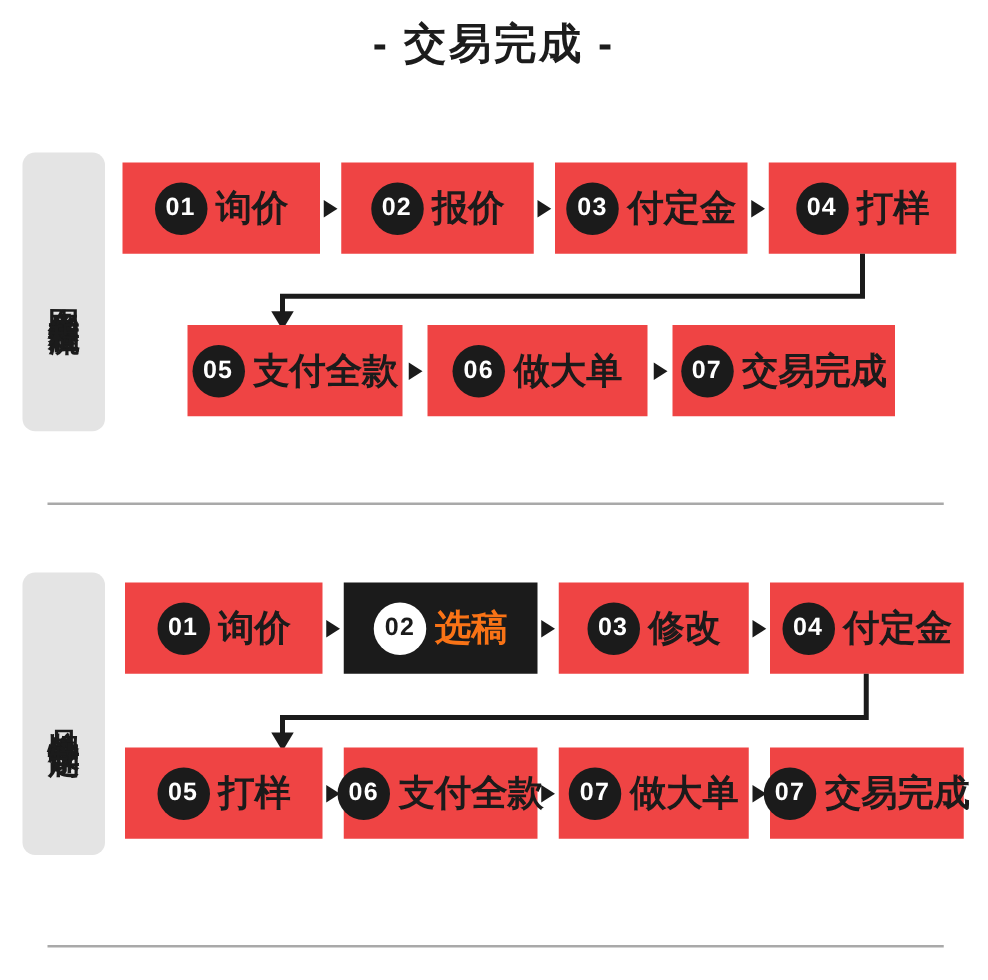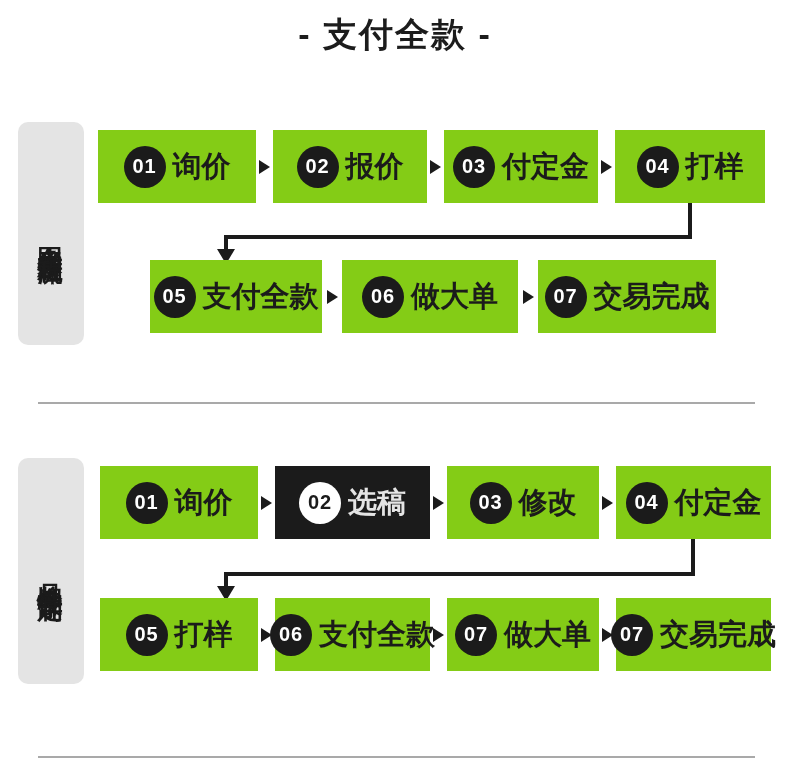--- a/index.html
+++ b/index.html
@@ -27,54 +27,54 @@
     position:absolute; left:18px; width:66px;
     background:#e4e4e4; border-radius:10px;
     display:flex; align-items:center; justify-content:center;
     writing-mode:vertical-rl; text-orientation:upright;
     font-size:25px; font-weight:bold; letter-spacing:2px; color:#1b1b1b;
   }
 
   .row { position:absolute; display:flex; align-items:center; height:73px; }
 
   .step {
-    height:73px; background:#84cc16; flex:0 0 auto;
+    height:73px; background:#ef4444; flex:0 0 auto;
     display:flex; align-items:center; justify-content:center; gap:7px;
   }
   .badge {
     width:42px; height:42px; border-radius:50%;
     background:#1b1b1b; color:#ffffff; flex:0 0 auto;
     display:flex; align-items:center; justify-content:center;
     font-size:20px; font-weight:bold; letter-spacing:1px;
   }
   .lbl { font-size:29px; font-weight:bold; color:#1b1b1b; white-space:nowrap; }
 
   .step.hl { background:#1b1b1b; }
   .step.hl .badge { background:#ffffff; color:#1b1b1b; }
-  .step.hl .lbl { color:#e5e5e5; }
+  .step.hl .lbl { color:#f97316; }
 
   .arr { width:17px; flex:0 0 auto; display:flex; justify-content:center; }
   .arr.wide { width:20px; }
   .tri {
     display:block; width:0; height:0;
     border-left:11px solid #1b1b1b;
     border-top:7px solid transparent;
     border-bottom:7px solid transparent;
   }
 
   .connector { position:absolute; left:0; top:0; pointer-events:none; }
 
   .divider { position:absolute; left:38px; width:717px; height:2px; background:#a9a9a9; }
 </style>
 </head>
 <body>
 
 <div class="canvas">
 
-  <div class="title">- 支付全款 -</div>
+  <div class="title">- 交易完成 -</div>
 
   <section class="flow" id="flow1">
     <div class="vlabel" style="top:2px;height:223px">来图来样定制流程</div>
 
     <div class="row" style="left:98px;top:10px">
       <div class="step" style="width:158px">
         <span class="badge">01</span>
         <span class="lbl">询价</span>
       </div>
       <span class="arr">

